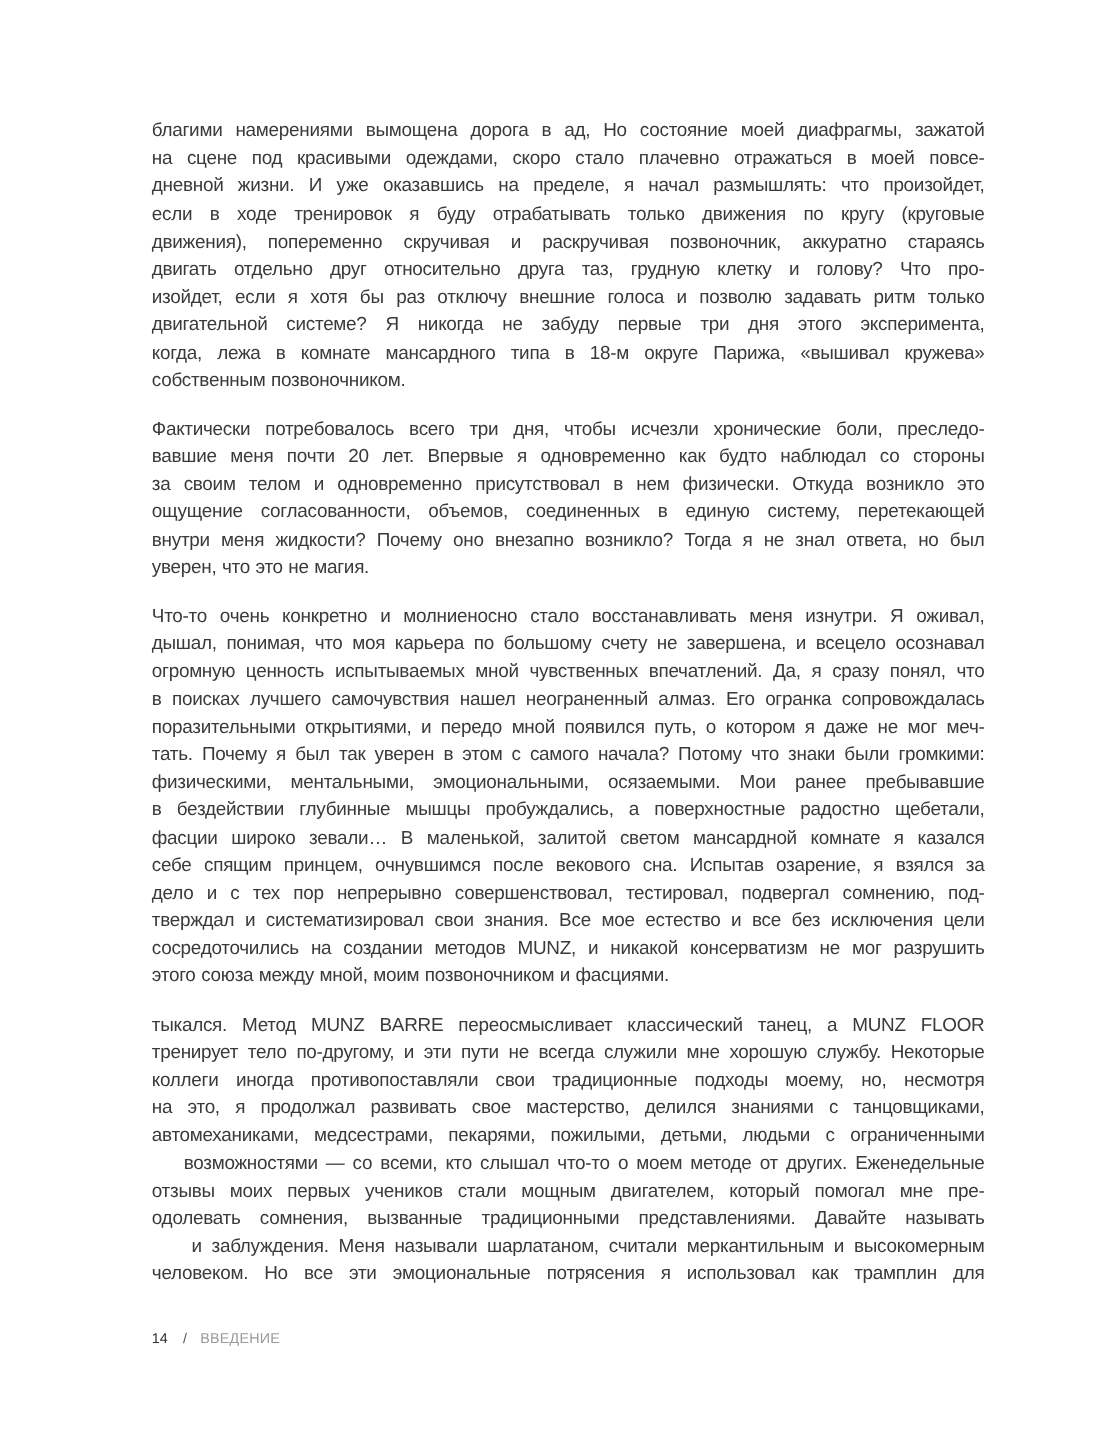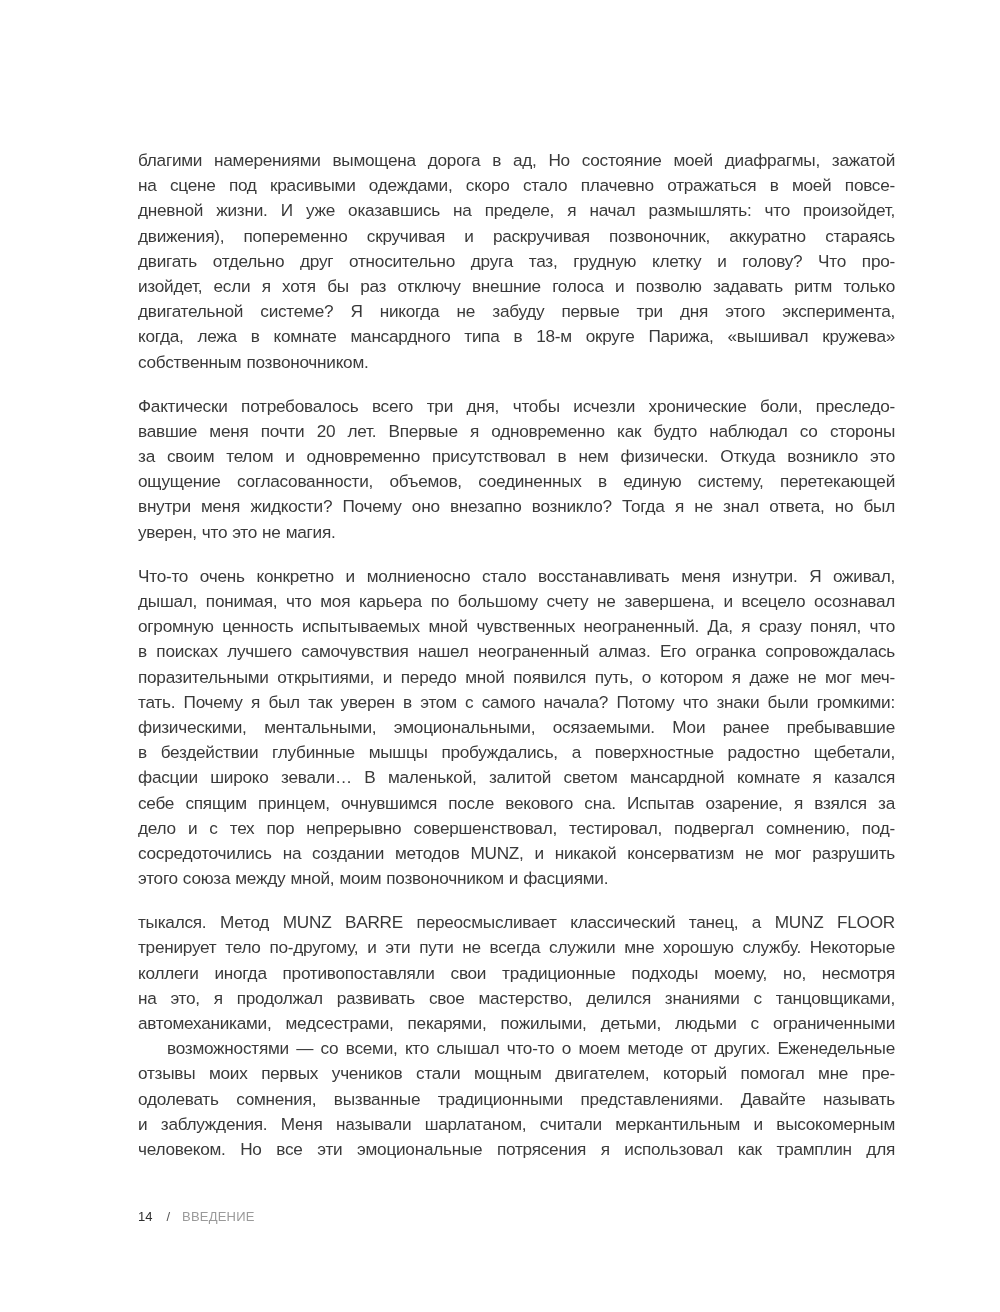--- a/index.html
+++ b/index.html
@@ -64,66 +64,68 @@
       color: #9a9a9a;
       letter-spacing: 0.2px;
     }
   </style>
 </head>
 <body>
 
 <div class="page">
 
   <p class="para">
-    <span class="line" style="display: block; width: auto; margin-top: 42px;">благими намерениями вымощена дорога в ад, Но состояние моей диафрагмы, зажатой</span>
+    <span class="line" style="display: block; width: auto;">благими намерениями вымощена дорога в ад, Но состояние моей диафрагмы, зажатой</span>
     <span class="line" style="display: block; width: auto;">на сцене под красивыми одеждами, скоро стало плачевно отражаться в моей повсе-</span>
     <span class="line" style="display: block; width: auto;">дневной жизни. И уже оказавшись на пределе, я начал размышлять: что произойдет,</span>
+    <span class="line" style="display: block; width: auto;">если в ходе тренировок я буду отрабатывать только движения по кругу (круговые</span>
     <span class="line" style="display: block; width: auto;">движения), попеременно скручивая и раскручивая позвоночник, аккуратно стараясь</span>
     <span class="line" style="display: block; width: auto;">двигать отдельно друг относительно друга таз, грудную клетку и голову? Что про-</span>
     <span class="line" style="display: block; width: auto;">изойдет, если я хотя бы раз отключу внешние голоса и позволю задавать ритм только</span>
     <span class="line" style="display: block; width: auto;">двигательной системе? Я никогда не забуду первые три дня этого эксперимента,</span>
     <span class="line" style="display: block; width: auto;">когда, лежа в комнате мансардного типа в 18-м округе Парижа, «вышивал кружева»</span>
     <span class="line last" style="display: block; width: auto;">собственным позвоночником.</span>
   </p>
 
   <p class="para">
     <span class="line" style="display: block; width: auto;">Фактически потребовалось всего три дня, чтобы исчезли хронические боли, преследо-</span>
     <span class="line" style="display: block; width: auto;">вавшие меня почти 20 лет. Впервые я одновременно как будто наблюдал со стороны</span>
     <span class="line" style="display: block; width: auto;">за своим телом и одновременно присутствовал в нем физически. Откуда возникло это</span>
     <span class="line" style="display: block; width: auto;">ощущение согласованности, объемов, соединенных в единую систему, перетекающей</span>
     <span class="line" style="display: block; width: auto;">внутри меня жидкости? Почему оно внезапно возникло? Тогда я не знал ответа, но был</span>
     <span class="line last" style="display: block; width: auto;">уверен, что это не магия.</span>
   </p>
 
   <p class="para">
     <span class="line" style="display: block; width: auto;">Что-то очень конкретно и молниеносно стало восстанавливать меня изнутри. Я оживал,</span>
     <span class="line" style="display: block; width: auto;">дышал, понимая, что моя карьера по большому счету не завершена, и всецело осознавал</span>
-    <span class="line" style="display: block; width: auto;">огромную ценность испытываемых мной чувственных неограненный. Да, я сразу понял, что</span>
+    <span class="line" style="display: block; width: auto;">огромную ценность испытываемых мной чувственных впечатлений. Да, я сразу понял, что</span>
     <span class="line" style="display: block; width: auto;">в поисках лучшего самочувствия нашел неограненный алмаз. Его огранка сопровождалась</span>
     <span class="line" style="display: block; width: auto;">поразительными открытиями, и передо мной появился путь, о котором я даже не мог меч-</span>
     <span class="line" style="display: block; width: auto;">тать. Почему я был так уверен в этом с самого начала? Потому что знаки были громкими:</span>
     <span class="line" style="display: block; width: auto;">физическими, ментальными, эмоциональными, осязаемыми. Мои ранее пребывавшие</span>
     <span class="line" style="display: block; width: auto;">в бездействии глубинные мышцы пробуждались, а поверхностные радостно щебетали,</span>
     <span class="line" style="display: block; width: auto;">фасции широко зевали… В маленькой, залитой светом мансардной комнате я казался</span>
     <span class="line" style="display: block; width: auto;">себе спящим принцем, очнувшимся после векового сна. Испытав озарение, я взялся за</span>
     <span class="line" style="display: block; width: auto;">дело и с тех пор непрерывно совершенствовал, тестировал, подвергал сомнению, под-</span>
+    <span class="line" style="display: block; width: auto;">тверждал и систематизировал свои знания. Все мое естество и все без исключения цели</span>
     <span class="line" style="display: block; width: auto;">сосредоточились на создании методов MUNZ, и никакой консерватизм не мог разрушить</span>
     <span class="line last" style="display: block; width: auto;">этого союза между мной, моим позвоночником и фасциями.</span>
   </p>
 
   <p class="para">
     <span class="line" style="display: block; width: auto;">тыкался. Метод MUNZ BARRE переосмысливает классический танец, а MUNZ FLOOR</span>
     <span class="line" style="display: block; width: auto;">тренирует тело по-другому, и эти пути не всегда служили мне хорошую службу. Некоторые</span>
     <span class="line" style="display: block; width: auto;">коллеги иногда противопоставляли свои традиционные подходы моему, но, несмотря</span>
     <span class="line" style="display: block; width: auto;">на это, я продолжал развивать свое мастерство, делился знаниями с танцовщиками,</span>
     <span class="line" style="display: block; width: auto;">автомеханиками, медсестрами, пекарями, пожилыми, детьми, людьми с ограниченными</span>
     <span class="line" style="display: block; width: auto; margin-left: 29px;">возможностями — со всеми, кто слышал что-то о моем методе от других. Еженедельные</span>
     <span class="line" style="display: block; width: auto;">отзывы моих первых учеников стали мощным двигателем, который помогал мне пре-</span>
     <span class="line" style="display: block; width: auto;">одолевать сомнения, вызванные традиционными представлениями. Давайте называть</span>
-    <span class="line" style="display: block; width: auto;">и заблуждения. Меня называли шарлатаном, считали меркантильным и высокомерным</span>
+    <span class="line" style="display: block; width: auto; margin-left: 36px;">и заблуждения. Меня называли шарлатаном, считали меркантильным и высокомерным</span>
     <span class="line" style="display: block; width: auto;">человеком. Но все эти эмоциональные потрясения я использовал как трамплин для</span>
   </p>
 </div>
 
 <div class="footer">
   <span class="page-num">14</span>
   <span class="sep">/</span>
   <span class="section">ВВЕДЕНИЕ</span>
 </div>
 

